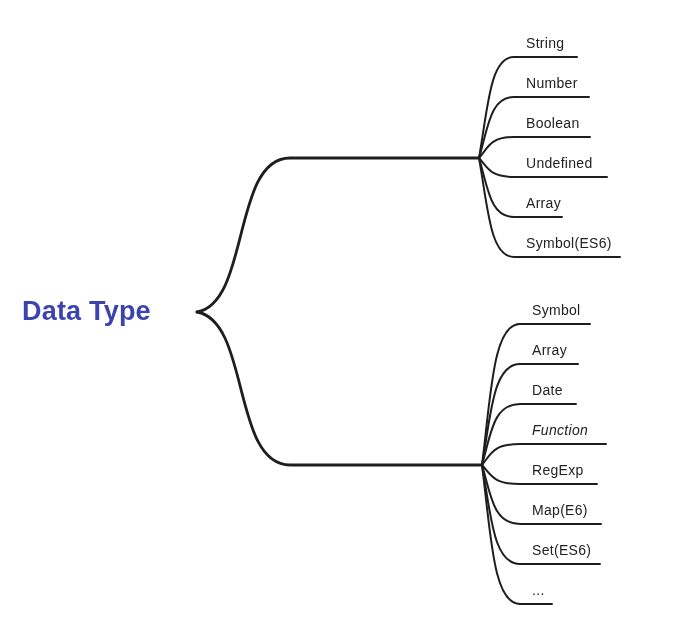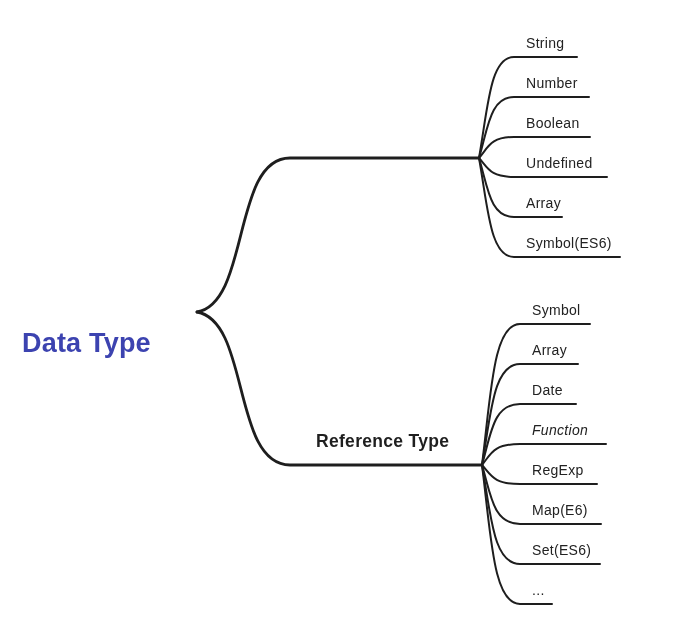--- a/index.html
+++ b/index.html
@@ -24,21 +24,20 @@
     position: absolute;
     white-space: nowrap;
     color: #1f1f1f;
     letter-spacing: 0.3px;
   }
   .root-label {
     font-size: 27px;
     font-weight: bold;
     color: #3c43b0;
     letter-spacing: 0.2px;
-    margin-top: 32px;
   }
   .branch-label {
     font-size: 17.5px;
     font-weight: bold;
     color: #1f1f1f;
   }
   .leaf-label {
     font-size: 14px;
     color: #222222;
   }
@@ -67,21 +66,20 @@
       <path d="M482,465 C491,454 493,444 520,444 L606,444" stroke-width="2"></path>
       <path d="M482,465 C491,475 493,484 520,484 L597,484" stroke-width="2"></path>
       <path d="M482,465 C491,495 493,524 520,524 L601,524" stroke-width="2"></path>
       <path d="M482,465 C491,515 493,564 520,564 L600,564" stroke-width="2"></path>
       <path d="M482,465 C491,535 493,604 520,604 L552,604" stroke-width="2"></path>
     </g>
   </svg>
 
   <span class="label root-label" style="left:22px; top:296px;">Data Type</span>
 
-  <span class="label branch-label" style="left:316px; top:431px;">Reference Type</span>
 
   <span class="label leaf-label" style="left:526px; top:35px;">String</span>
   <span class="label leaf-label" style="left:526px; top:75px;">Number</span>
   <span class="label leaf-label" style="left:526px; top:115px;">Boolean</span>
   <span class="label leaf-label" style="left:526px; top:155px;">Undefined</span>
   <span class="label leaf-label" style="left:526px; top:195px;">Array</span>
   <span class="label leaf-label" style="left:526px; top:235px;">Symbol(ES6)</span>
 
   <span class="label leaf-label" style="left:532px; top:302px;">Symbol</span>
   <span class="label leaf-label" style="left:532px; top:342px;">Array</span>

